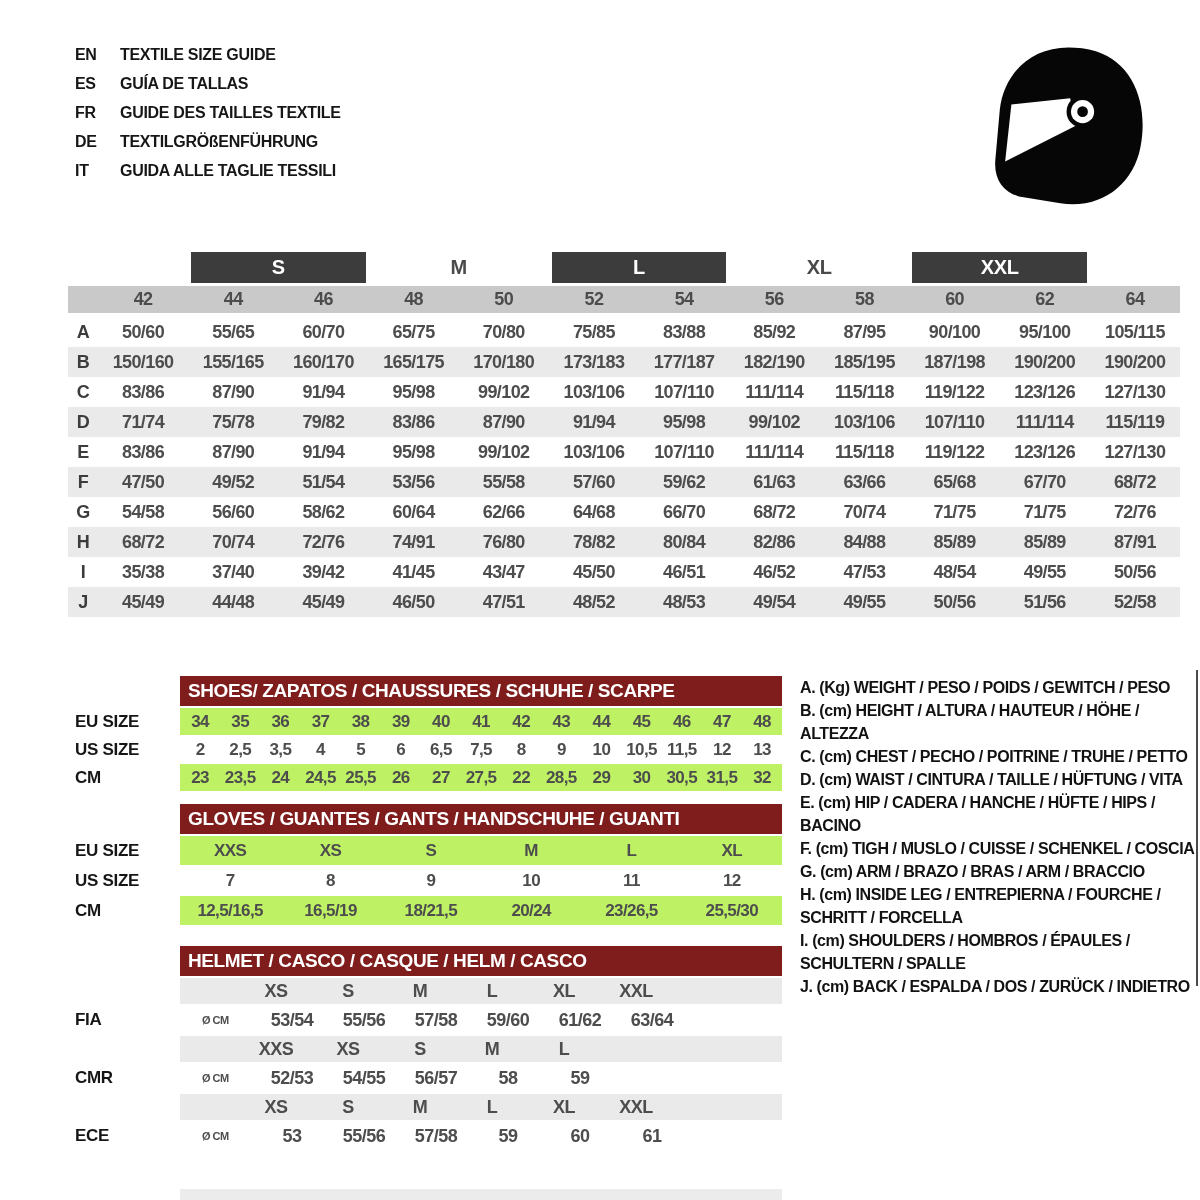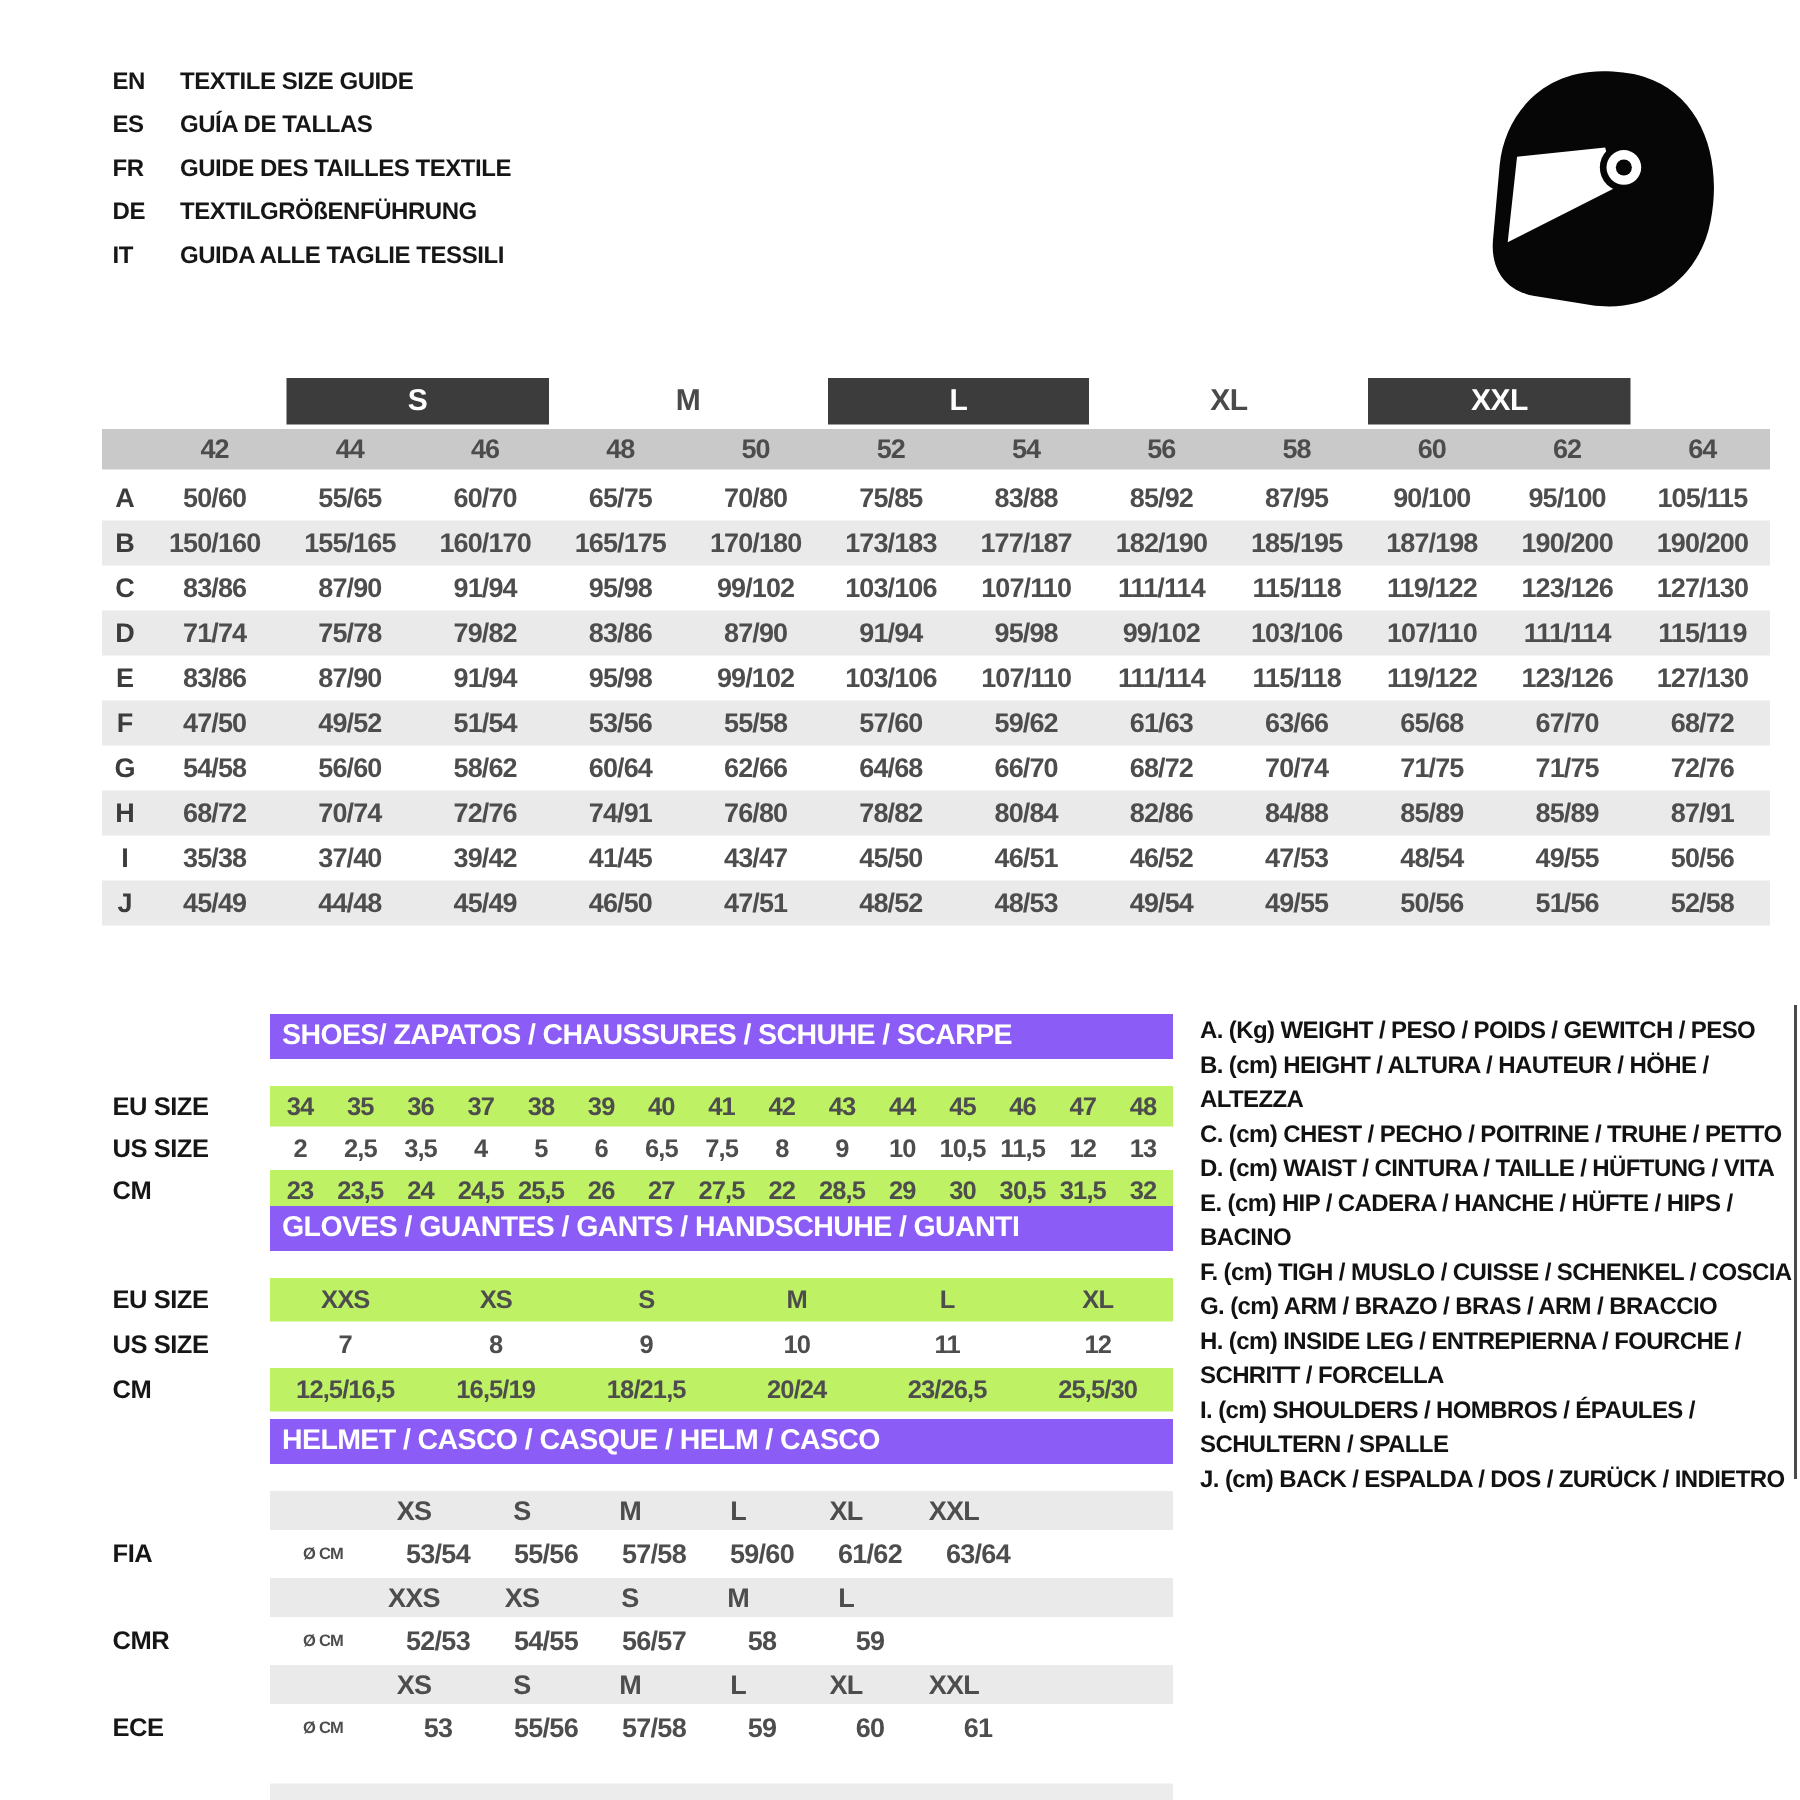--- a/index.html
+++ b/index.html
@@ -23,23 +23,23 @@
   .band.light{color:#4a4a4a;}
   .mt-cols{height:27px;background:#c9c9c9;margin-bottom:4px;}
   .mt-cols .cell{color:#4c4c4c;}
   .mt-row{height:30px;}
   .mt-row.striped{background:#eaeaea;}
   .cell,.mt-letter{display:flex;align-items:center;justify-content:center;font-size:18px;color:#4d4d4d;letter-spacing:-0.6px;white-space:nowrap;}
   .mt-letter{font-size:18px;color:#3c3c3c;}
   
   .sub{position:absolute;left:75px;width:707px;}
   .sub.shoes{top:676px;} .sub.gloves{top:804px;} .sub.helm{top:946px;text-align:right;}
-  .bar{margin-left:105px;width:602px;height:30px;background:#8b5cf6;color:#fff;
+  .bar{margin-left:105px;width:602px;height:30px;background:#7f1d1d;color:#fff;
        display:flex;align-items:center;font-size:19px;letter-spacing:-0.4px;
-       padding-left:8px;box-sizing:border-box;margin-bottom:18px;}
+       padding-left:8px;box-sizing:border-box;margin-bottom:2px;}
   .srow{display:flex;height:27px;margin-bottom:1px;}
   .sub.gloves .srow{height:29px;}
   .rlabel{width:105px;flex:0 0 105px;display:flex;align-items:center;font-size:17px;color:#161616;letter-spacing:-0.3px;}
   .cells{width:602px;display:flex;height:100%;}
   .cells.striped{background:#bef264;}
   .cells .cell{flex:1;font-size:17px;}
   
   .hcells{width:602px;display:flex;height:100%;}
   .hcells.striped{background:#eaeaea;}
   .hcells .ucell{width:60px;flex:0 0 60px;display:flex;align-items:center;font-size:11px;color:#4d4d4d;letter-spacing:-0.5px;padding-left:6px;box-sizing:border-box;}

